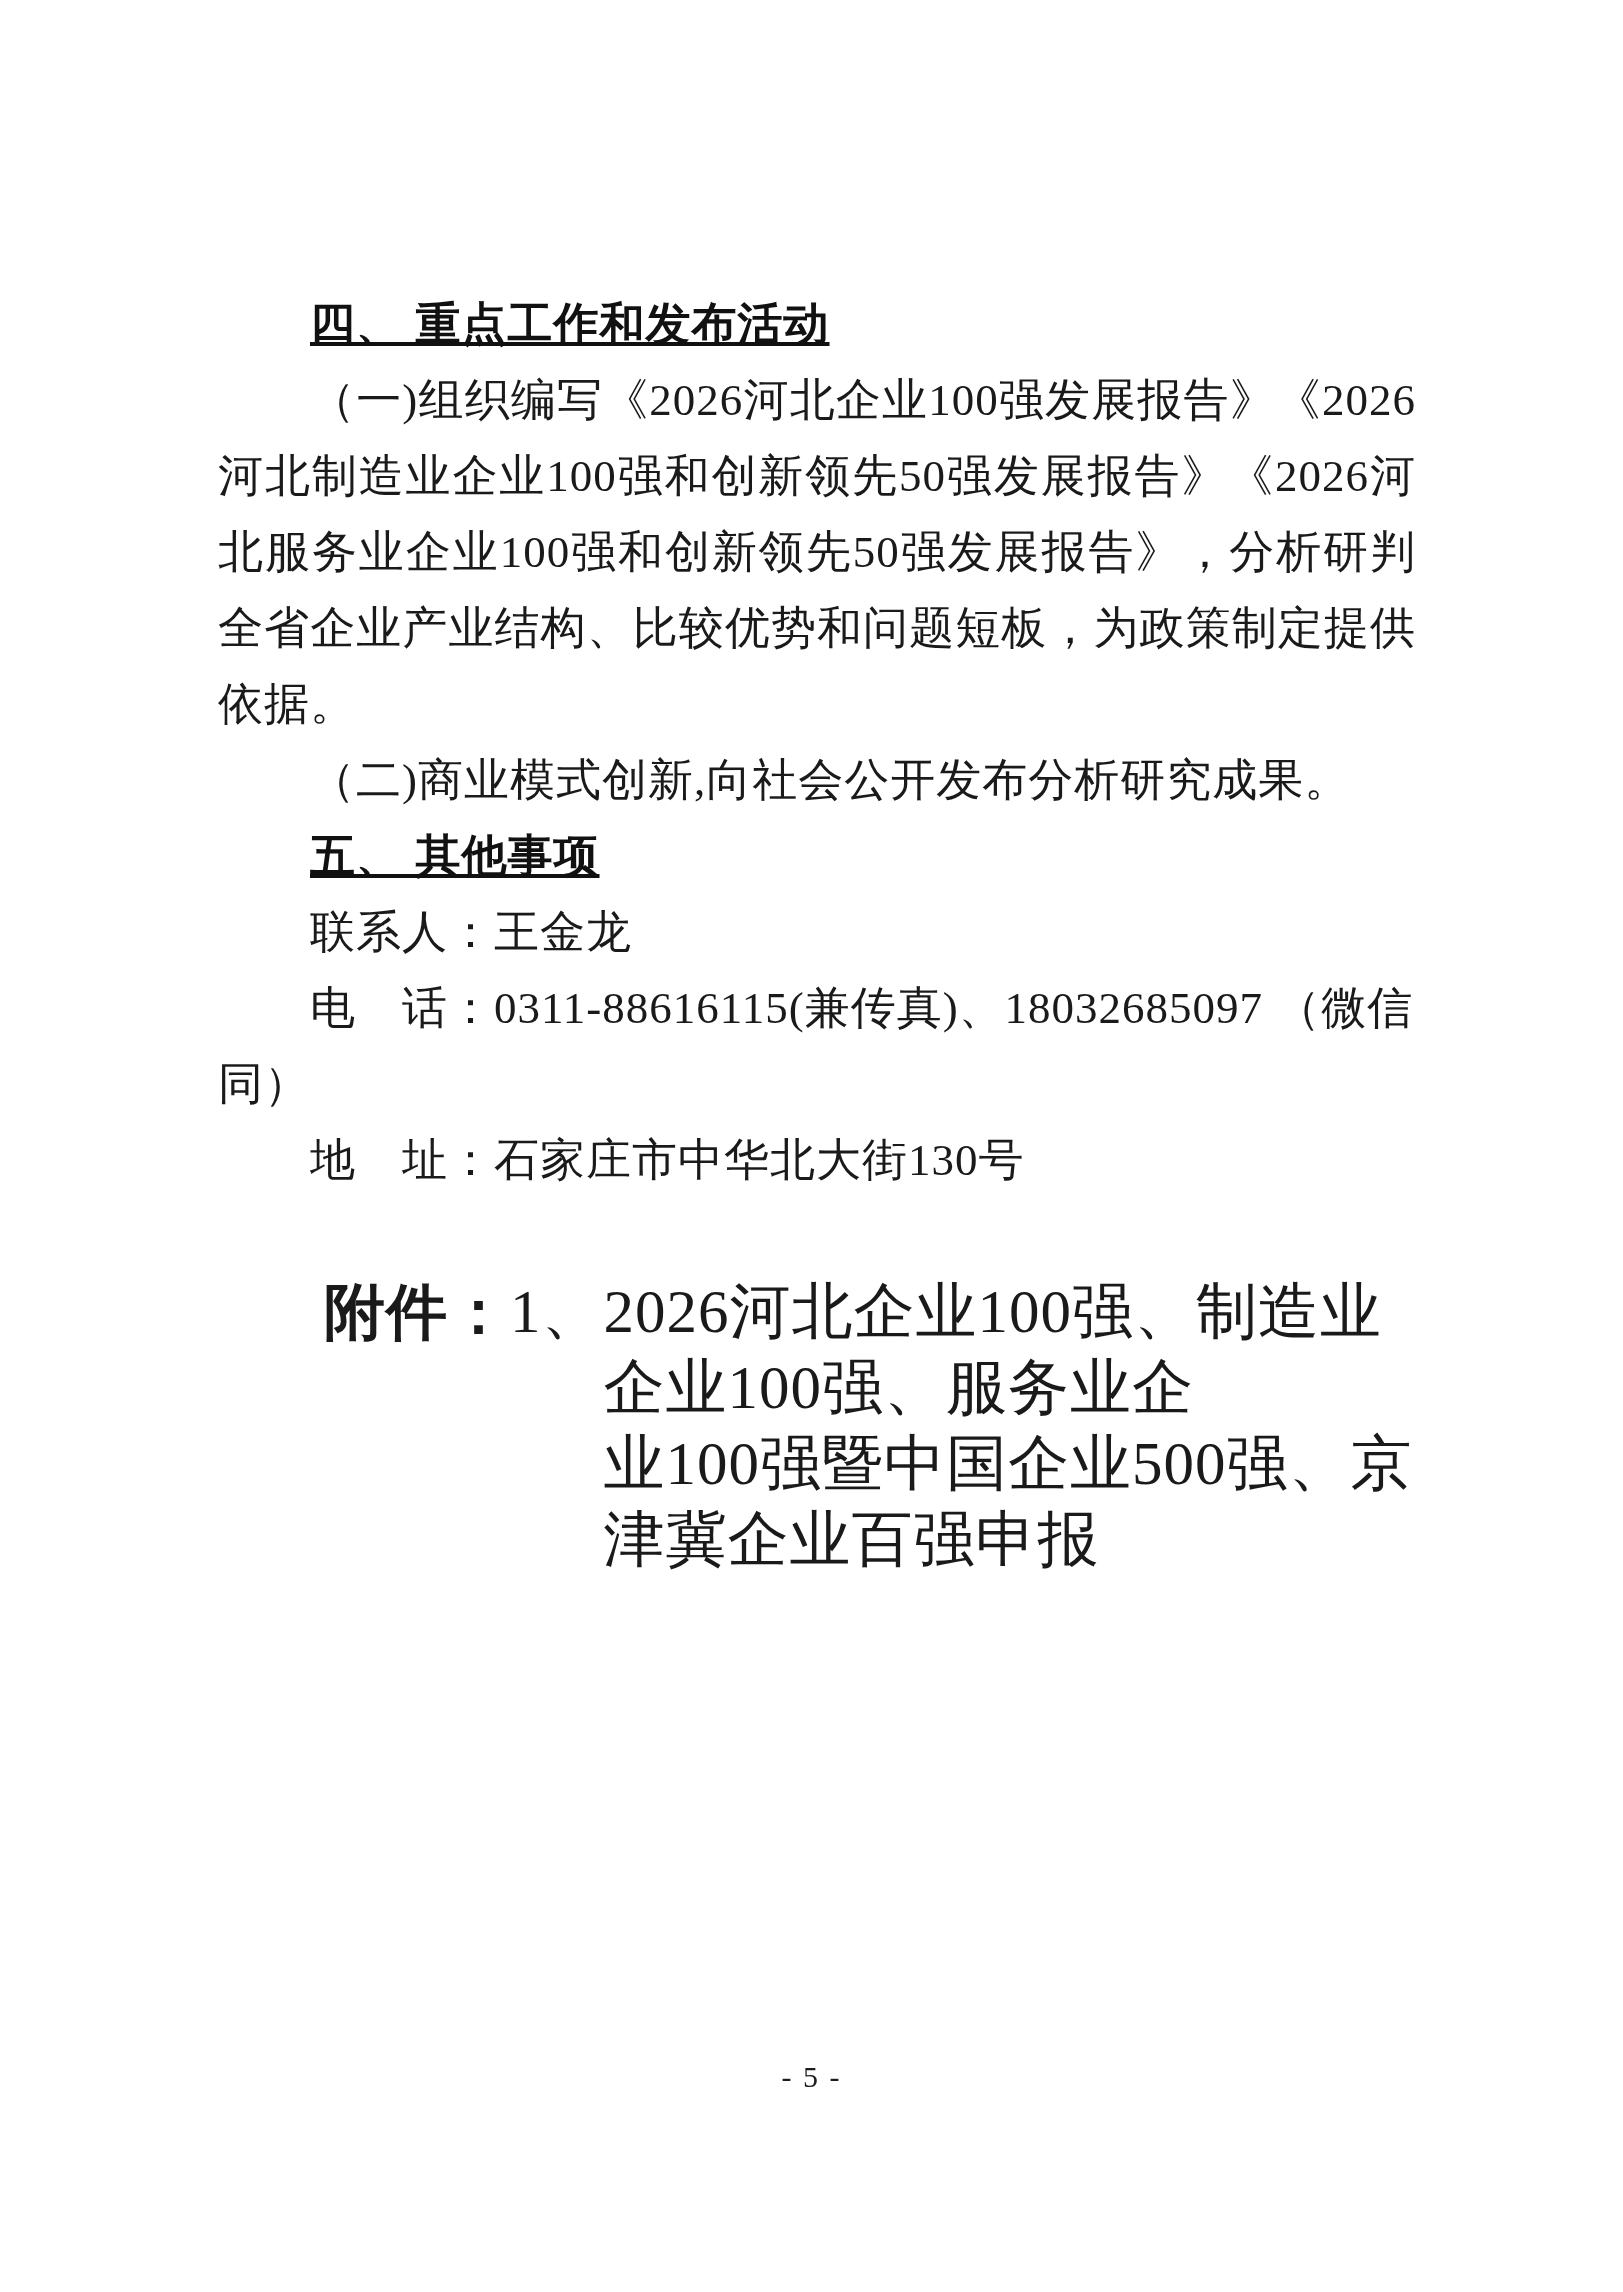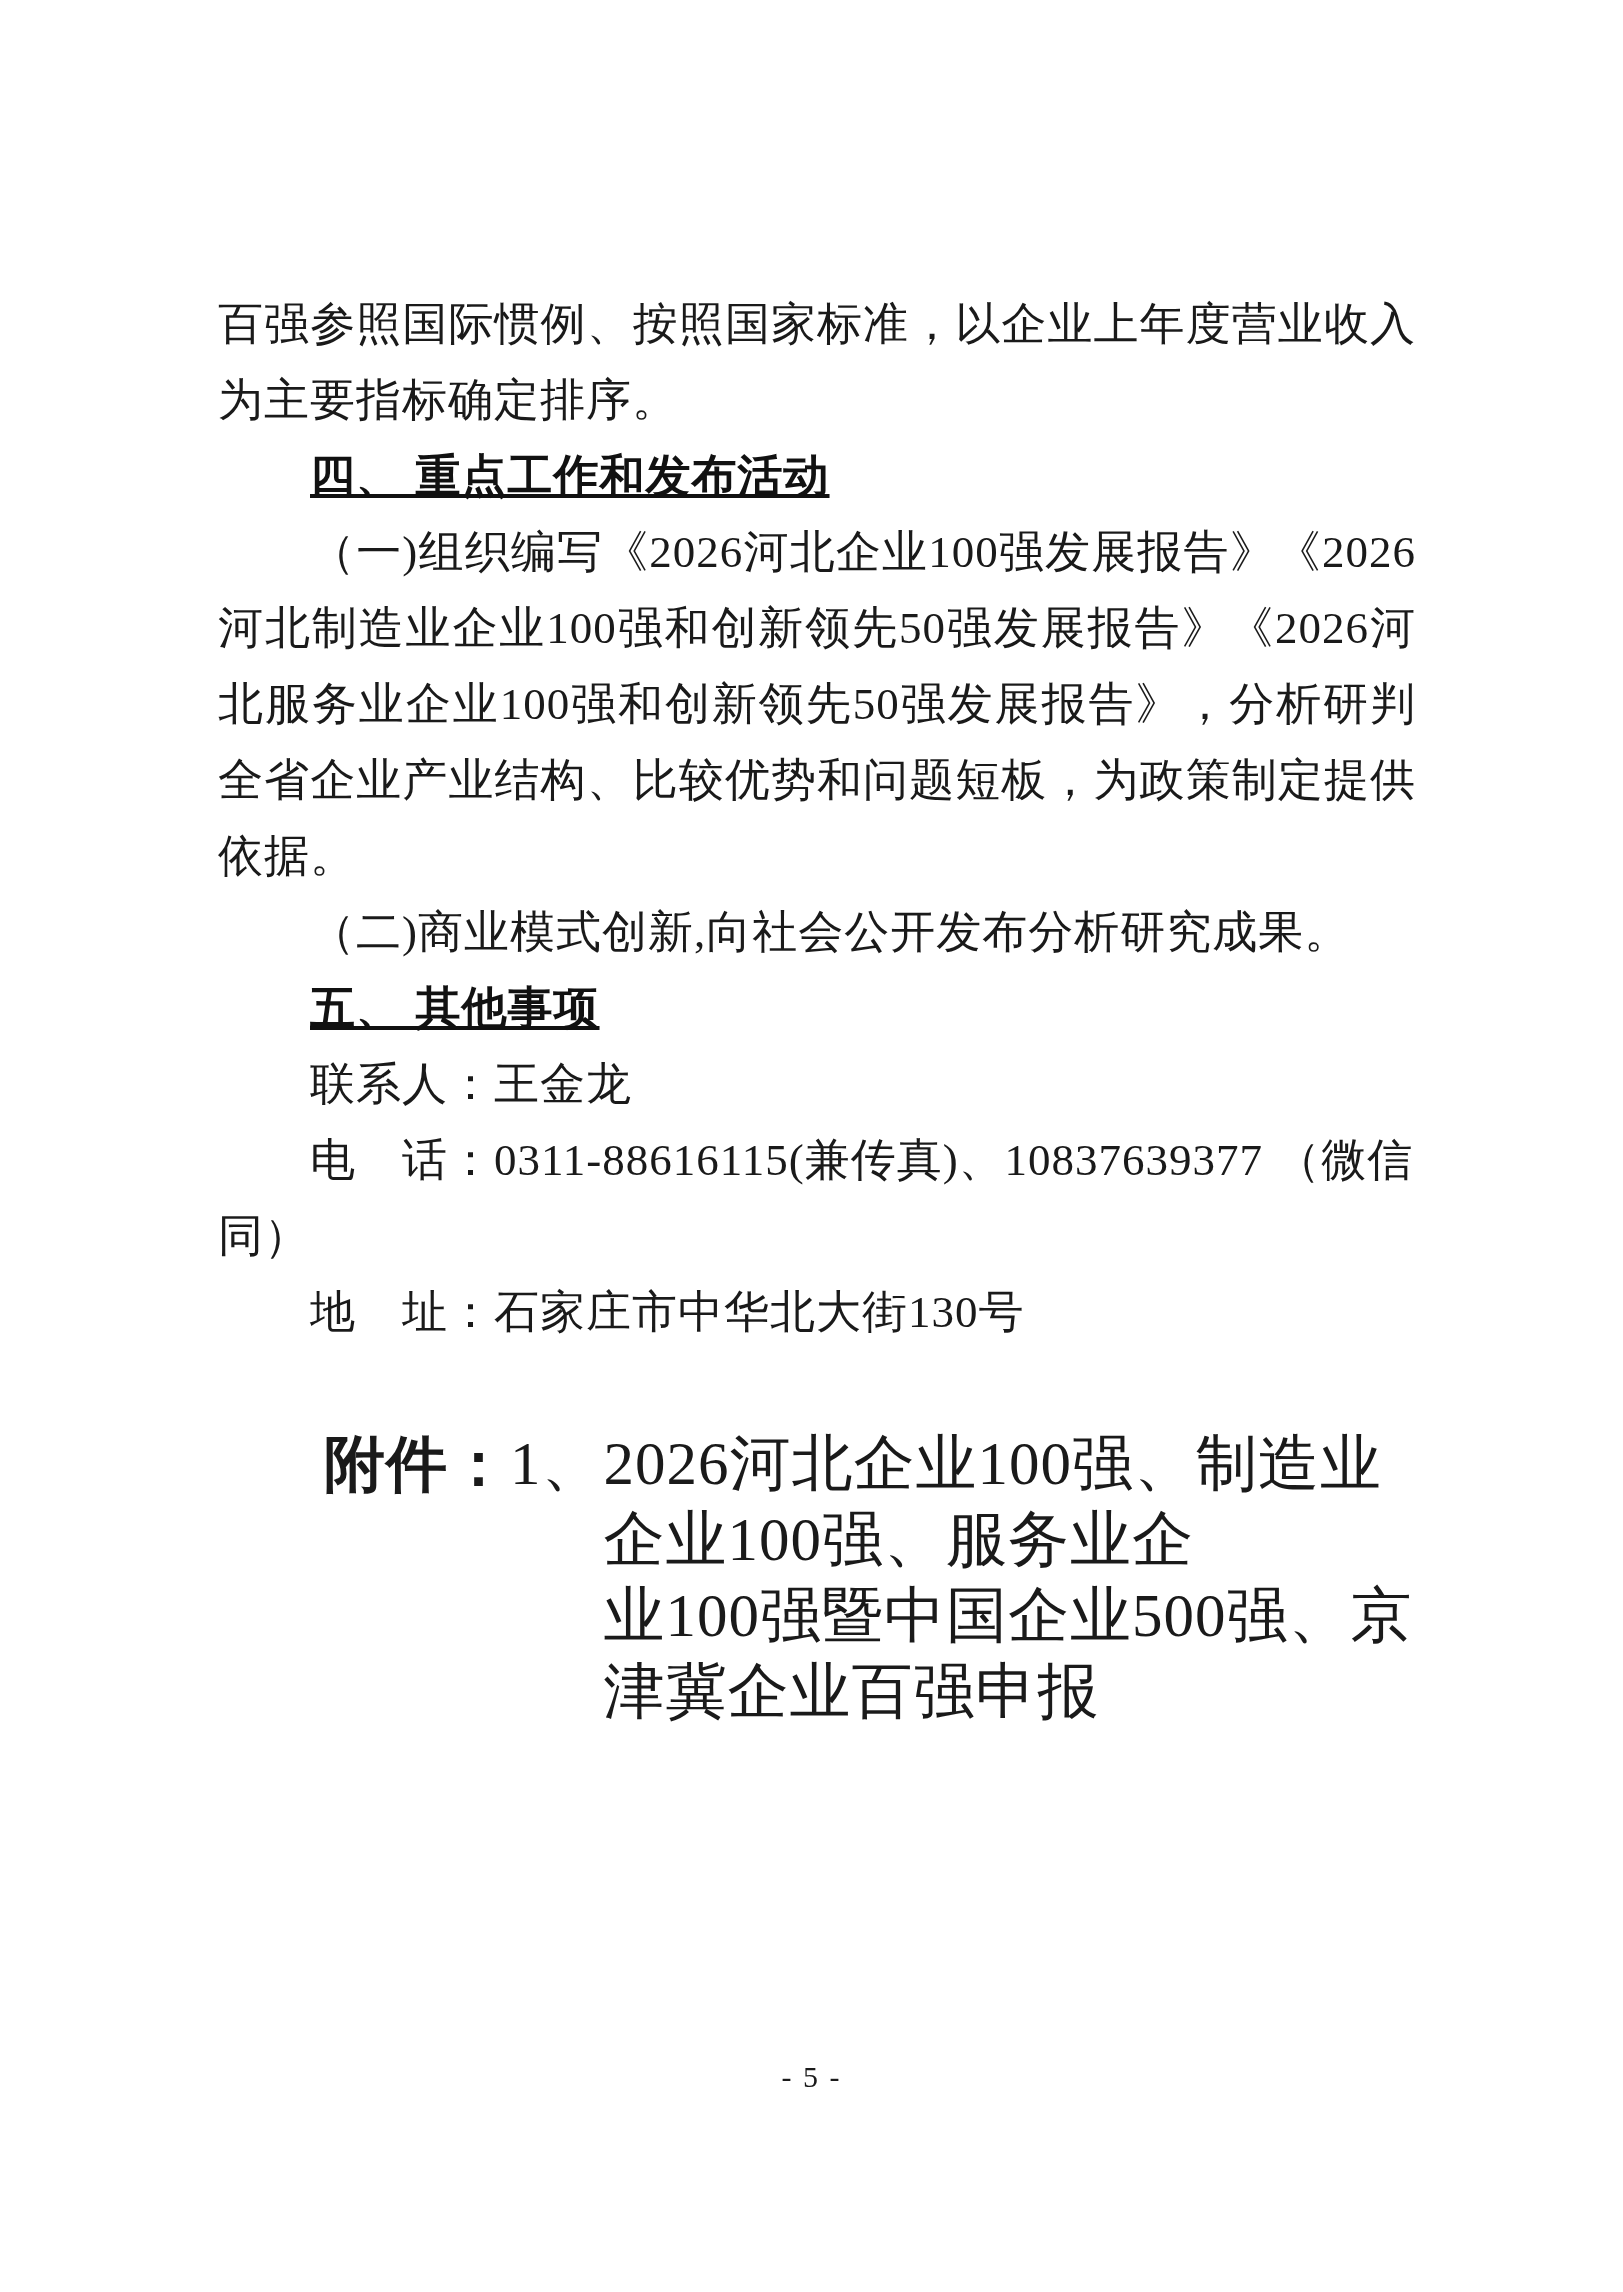--- a/index.html
+++ b/index.html
@@ -87,34 +87,33 @@
     letter-spacing: 2px;
     color: #1a1a1a;
   }
 </style>
 </head>
 <body>
 
 <div class="page">
   <div class="content">
 
-    <p class="para no-indent">百强参照国际惯例、按照国家标准，以企业上年度营业收入为主要指标确定排序。</p>
 
 
     <h2 class="heading">四、 重点工作和发布活动</h2>
 
     <p class="para">（一)组织编写《2026河北企业100强发展报告》《2026河北制造业企业100强和创新领先50强发展报告》《2026河北服务业企业100强和创新领先50强发展报告》，分析研判全省企业产业结构、比较优势和问题短板，为政策制定提供依据。</p>
 
     <p class="para">（二)商业模式创新,向社会公开发布分析研究成果。</p>
 
     <h2 class="heading">五、 其他事项</h2>
 
     <p class="para">联系人：王金龙</p>
 
-    <p class="para prewrap">电　话：0311-88616115(兼传真)、10837639377 （微信
+    <p class="para prewrap">电　话：0311-88616115(兼传真)、18032685097 （微信
 同）</p>
 
     <p class="para">地　址：石家庄市中华北大街130号</p>
 
     <div class="attachment">
       <span class="att-label">附件：</span>
       <span class="att-no">1、</span>
       <div class="att-text">2026河北企业100强、制造业企业100强、服务业企
 业100强暨中国企业500强、京津冀企业百强申报</div>
     </div>

